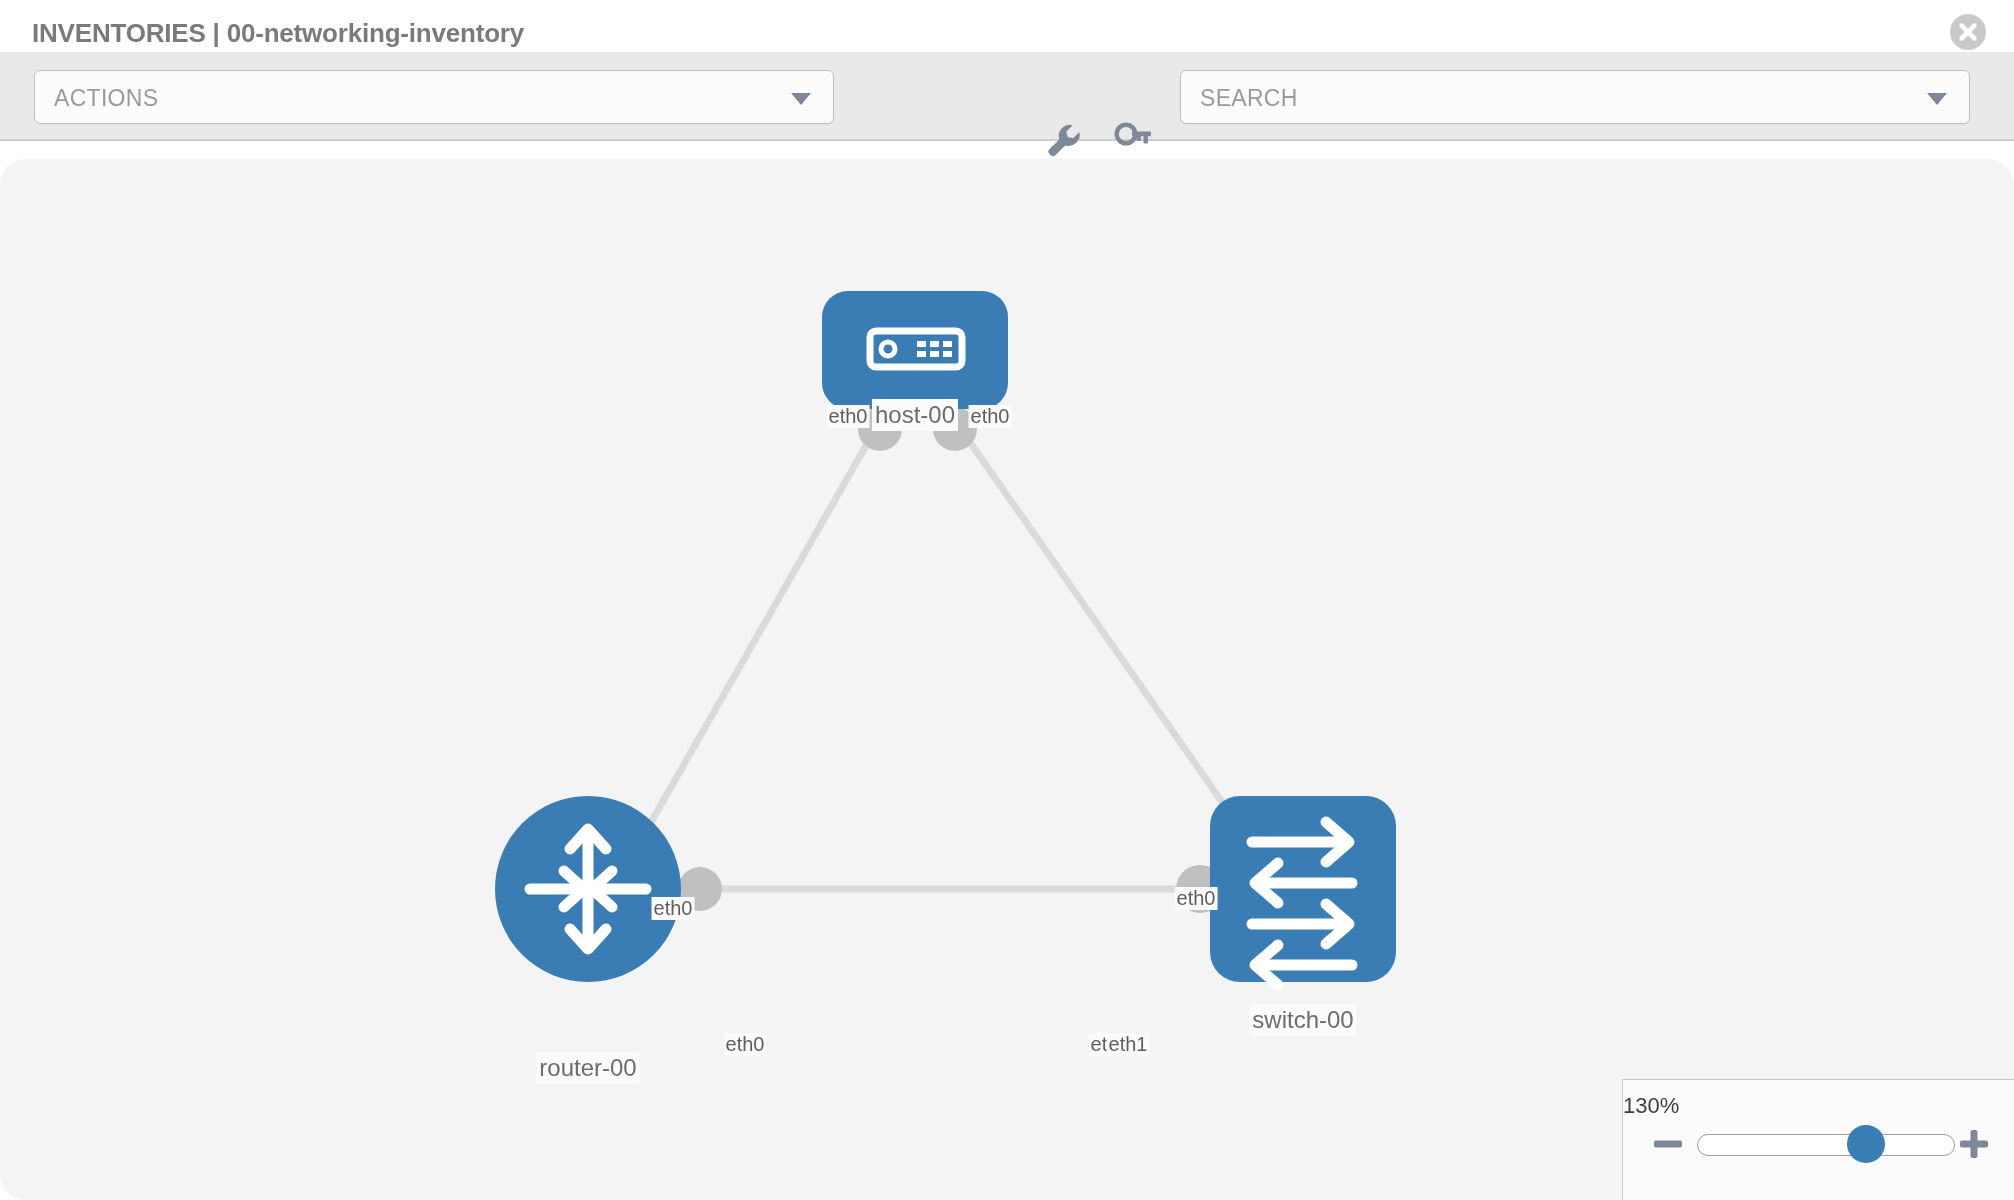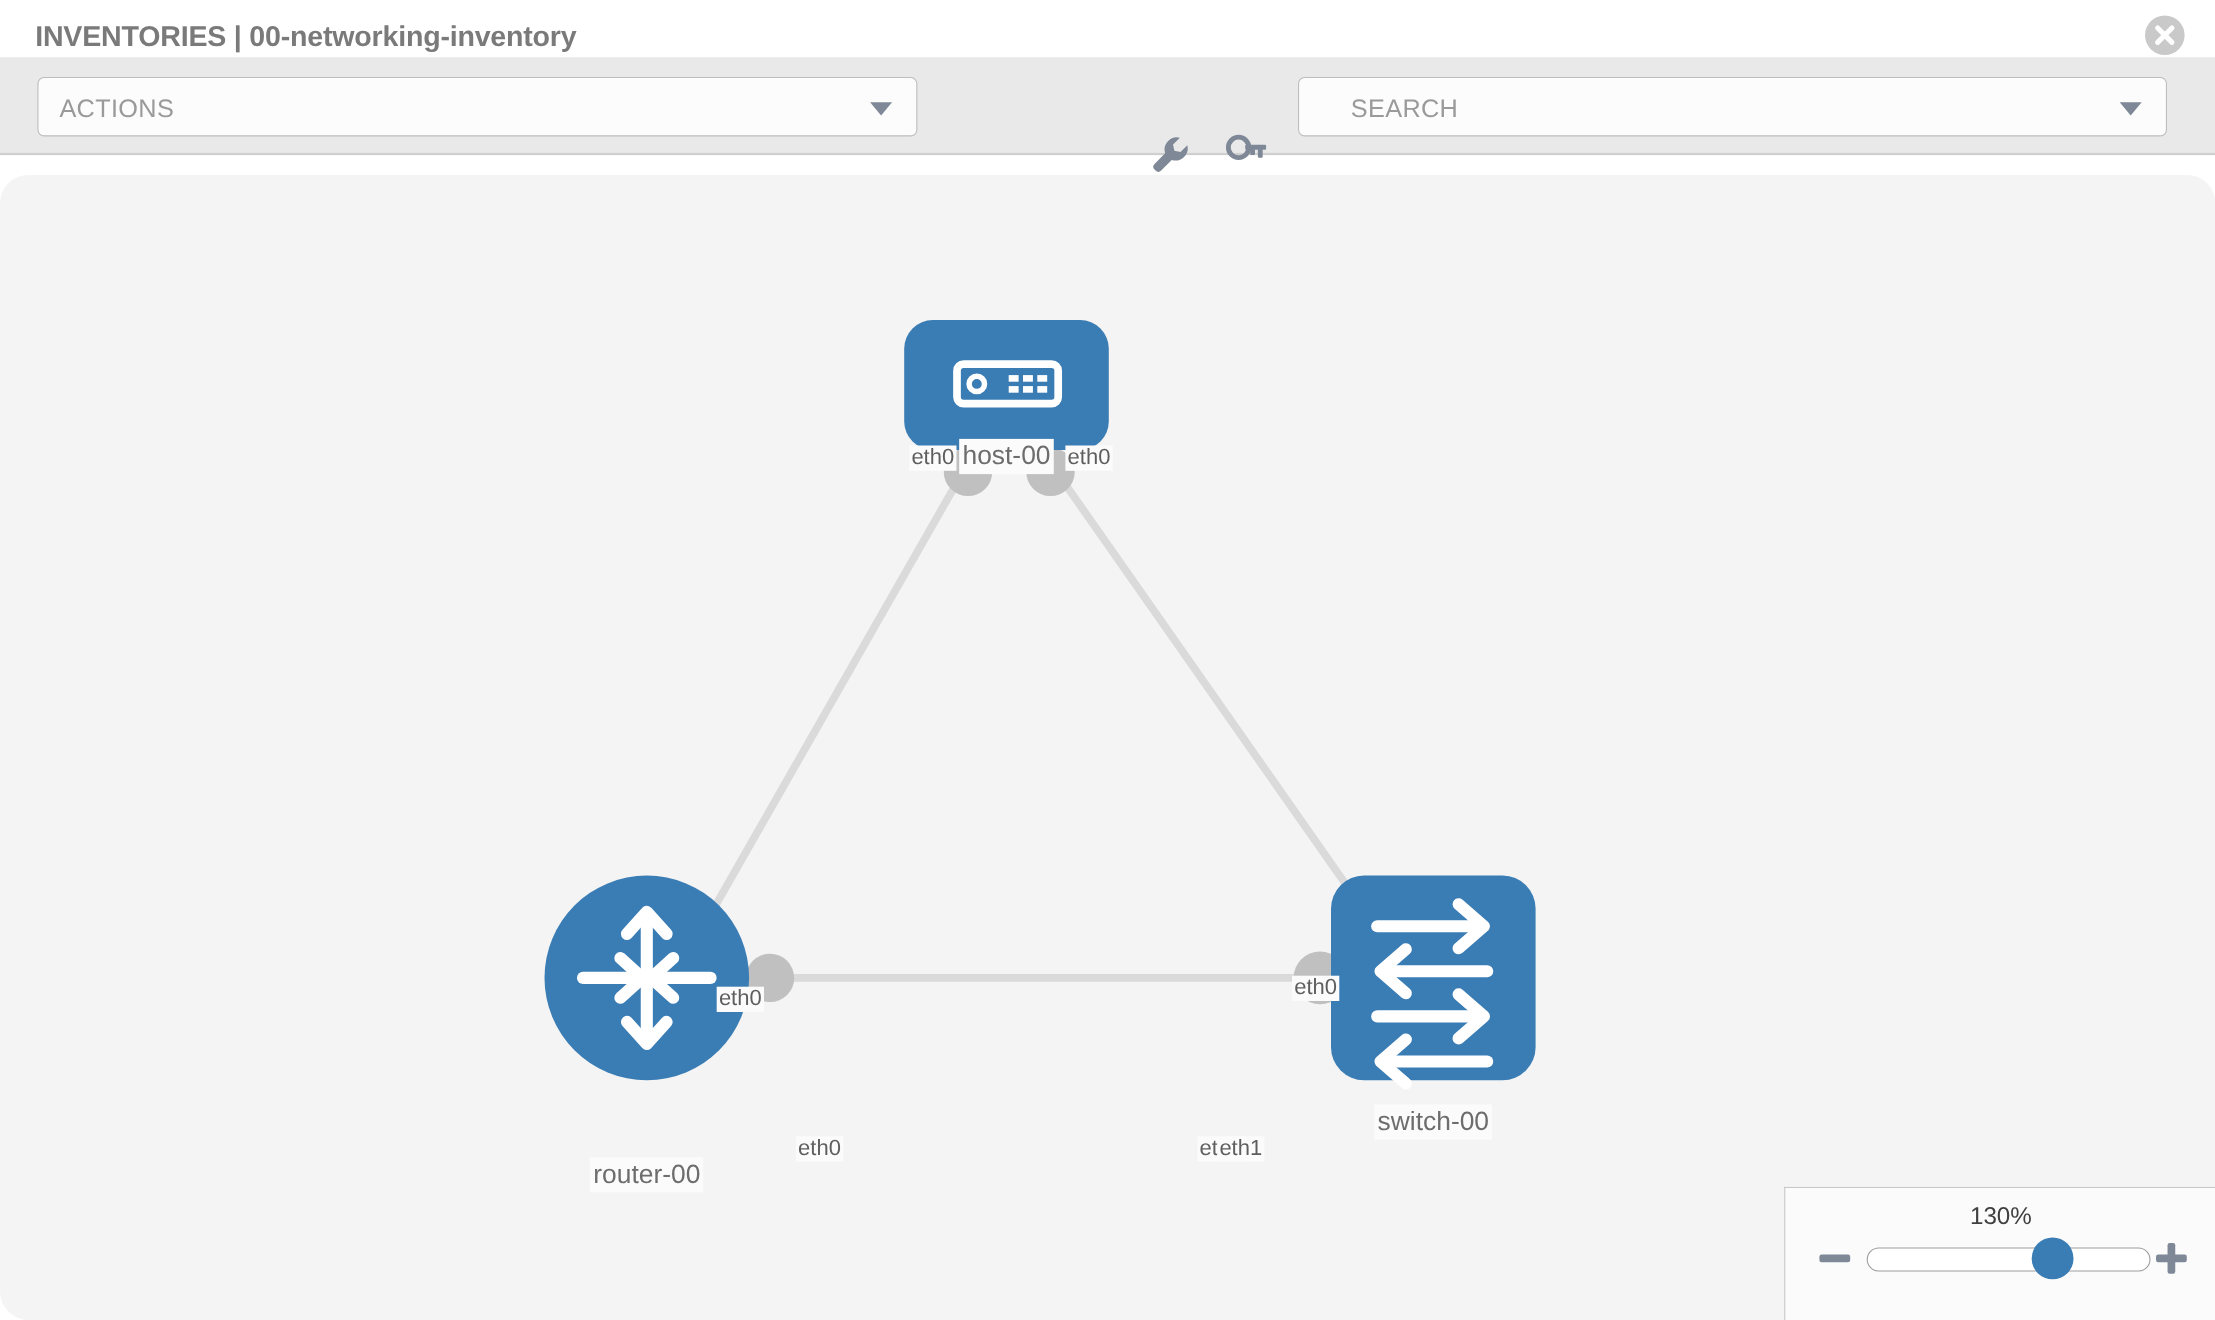--- a/index.html
+++ b/index.html
@@ -116,21 +116,20 @@
     box-sizing: border-box;
     cursor: text;
   }
   .search-field .label {
     position: absolute;
     left: 19px;
     top: 14px;
     font-size: 23px;
     color: #9a9a9a;
     letter-spacing: 0.3px;
-    margin-left: 28px;
   }
 
   
   .canvas {
     position: absolute;
     left: 0; top: 159px;
     width: 2014px;
     height: 1041px;
     background: #f4f4f4;
     overflow: hidden;
@@ -168,21 +167,21 @@
     border: 1px solid #c8c8c8;
     border-bottom: none;
     border-right: none;
     box-sizing: border-box;
   }
   .zoom-value {
     position: absolute;
     top: 13px;
     left: 0;
     width: 392px;
-    text-align: center;
+    text-align: left;
     font-size: 22px;
     color: #404040;
   }
   .zoom-minus, .zoom-plus {
     position: absolute;
     top: 47px;
     width: 34px;
     height: 34px;
     cursor: pointer;
   }

